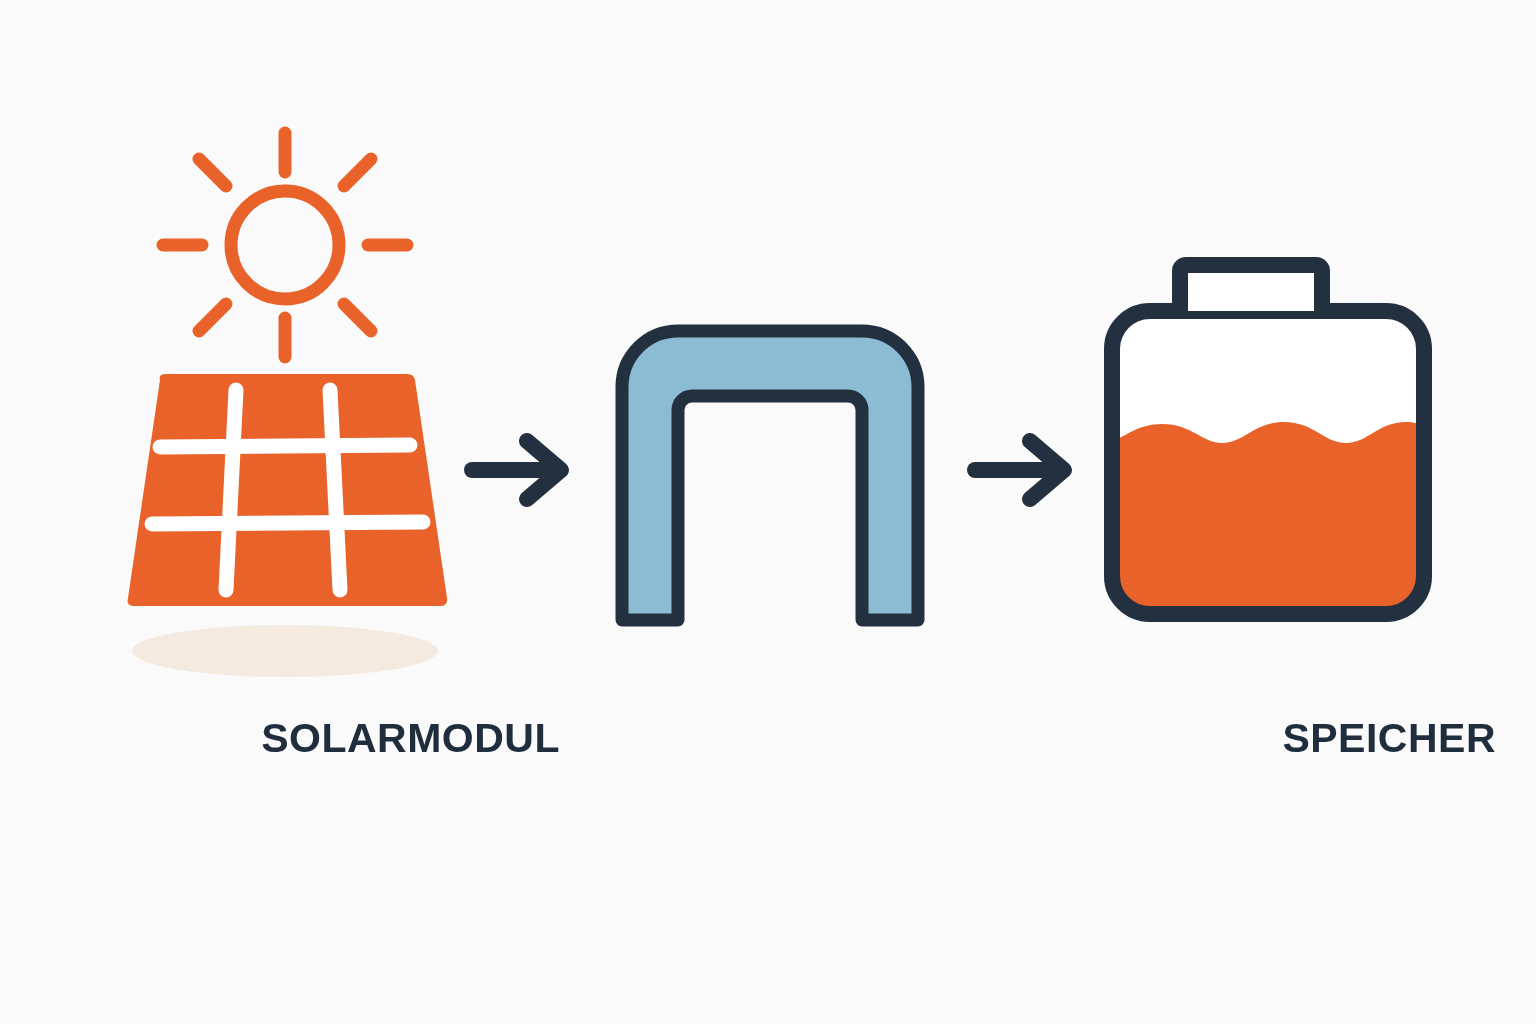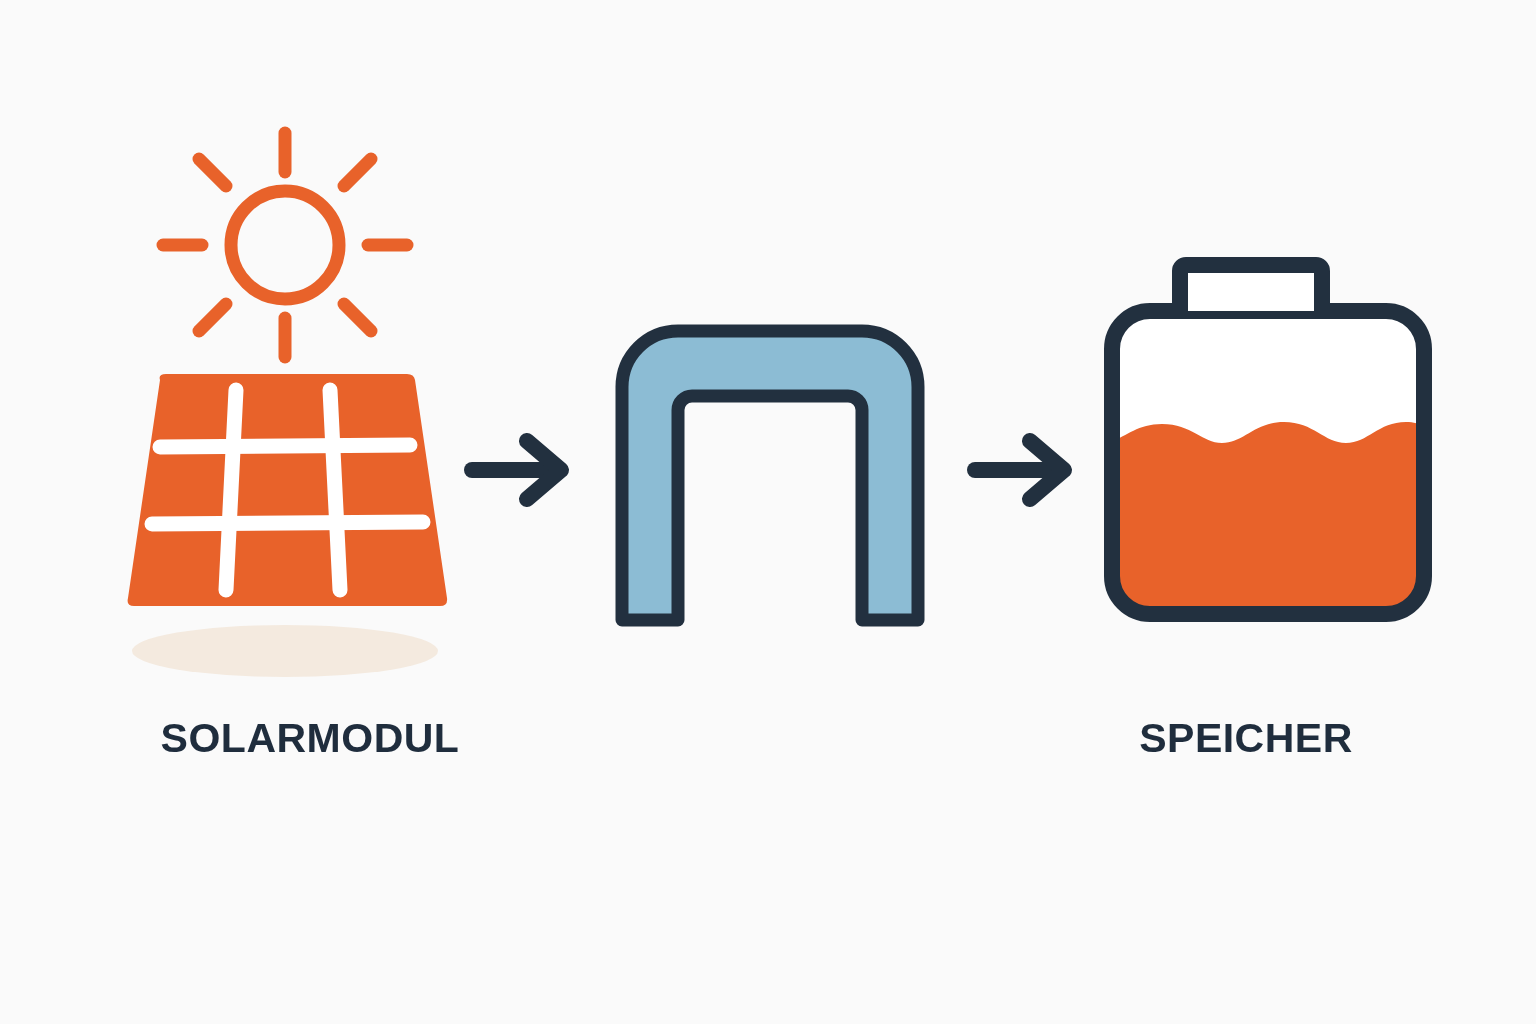--- a/index.html
+++ b/index.html
@@ -20,21 +20,21 @@
   .diagram-svg {
     position: absolute;
     left: 0;
     top: 0;
     width: 1536px;
     height: 1024px;
     display: block;
   }
   .node-label {
     position: absolute;
-    text-align: center;
+    text-align: right;
     font-family: "Liberation Sans", sans-serif;
     font-weight: bold;
     font-size: 41px;
     letter-spacing: 0.5px;
     color: #1F2D3D;
     white-space: nowrap;
     line-height: 1;
     user-select: none;
   }
   #label-solar   { left: 60px;   top: 718px; width: 500px; }

